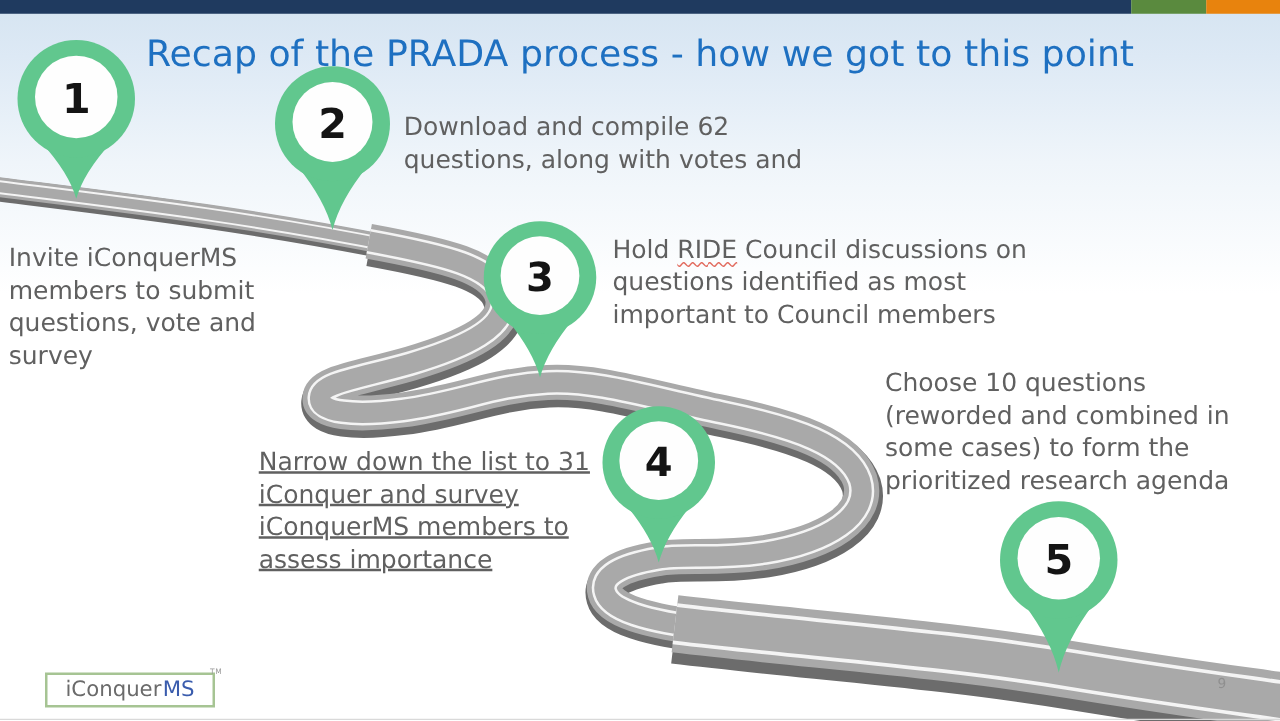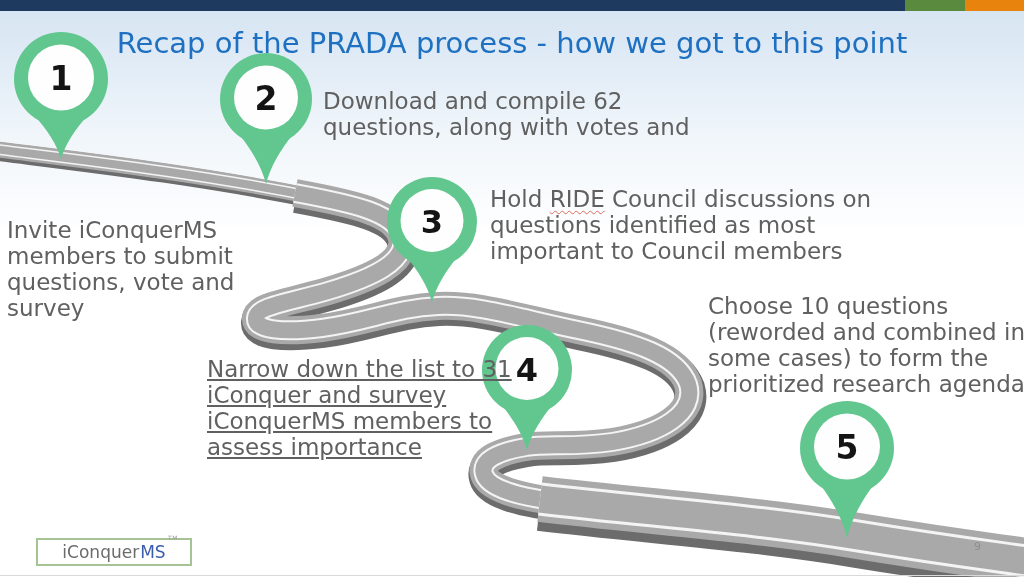--- a/index.html
+++ b/index.html
@@ -18,44 +18,44 @@
   .topbar-orange { position: absolute; left: 965px; top: 0; width: 59px;  height: 11px; background: #E8830D; }
   .title {
     position: absolute; top: 26px; left: 0; right: 0;
     text-align: center; font-size: 29px; color: #1E70C1;
     letter-spacing: 0px;
   }
   .road-svg { position: absolute; left: 0; top: 0; }
   .step {
     position: absolute;
     color: #606060;
-    font-size: 23px;
+    font-size: 20px;
     line-height: 26px;
     white-space: nowrap;
   }
-  .step-1 { left: 7px;   top: 193px; margin-top: 24px; }
+  .step-1 { left: 7px;   top: 193px; }
   .step-2 { left: 323px; top: 88px;  }
   .step-3 { left: 490px; top: 186px; }
   .step-4 { left: 207px; top: 356px; text-decoration: underline; }
   .step-5 { left: 708px; top: 293px; }
   .wavy {
     text-decoration: underline;
     text-decoration-style: wavy;
     text-decoration-color: #E26B5E;
     text-decoration-thickness: 1px;
     text-underline-offset: 3px;
   }
   .pin-number {
     font-family: "DejaVu Sans", "Liberation Sans", sans-serif;
     font-weight: bold;
     fill: #141414;
   }
   .logo {
     position: absolute; left: 36px; top: 538px;
-    width: 156px; height: 28px;
+    width: 136px; height: 28px;
     background: #ffffff;
     border: 2px solid #A6C493;
     display: flex; align-items: center; justify-content: center;
     font-size: 17px;
   }
   .logo-iconquer { color: #6B6B6B; }
   .logo-ms { color: #3A5CAD; font-weight: normal; margin-left: 1px; }
   .logo-tm {
     position: absolute; left: 168px; top: 534px;
     font-size: 6px; color: #9A9A9A; letter-spacing: 0.5px;

